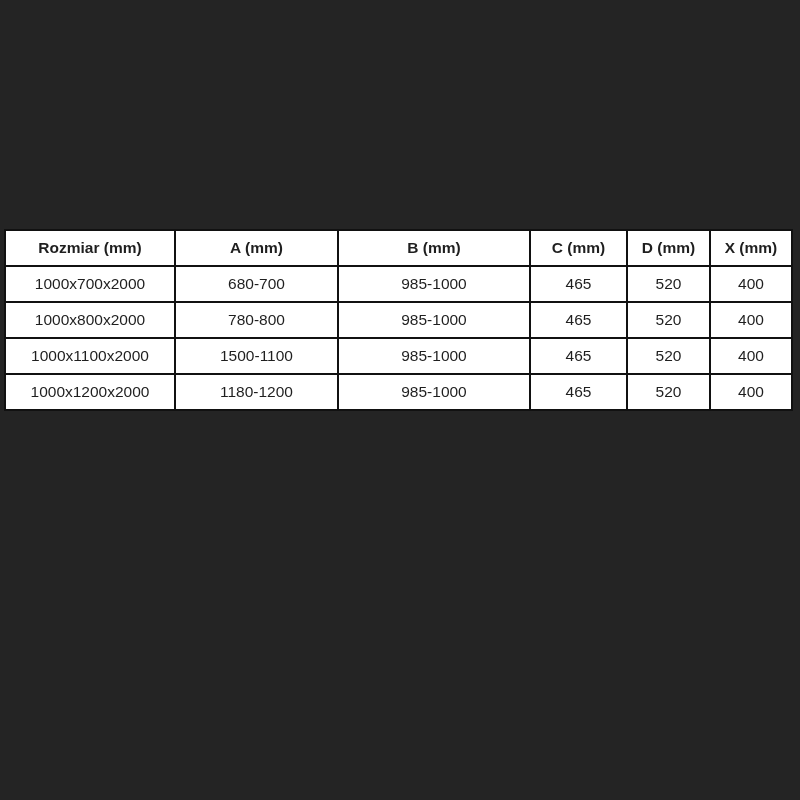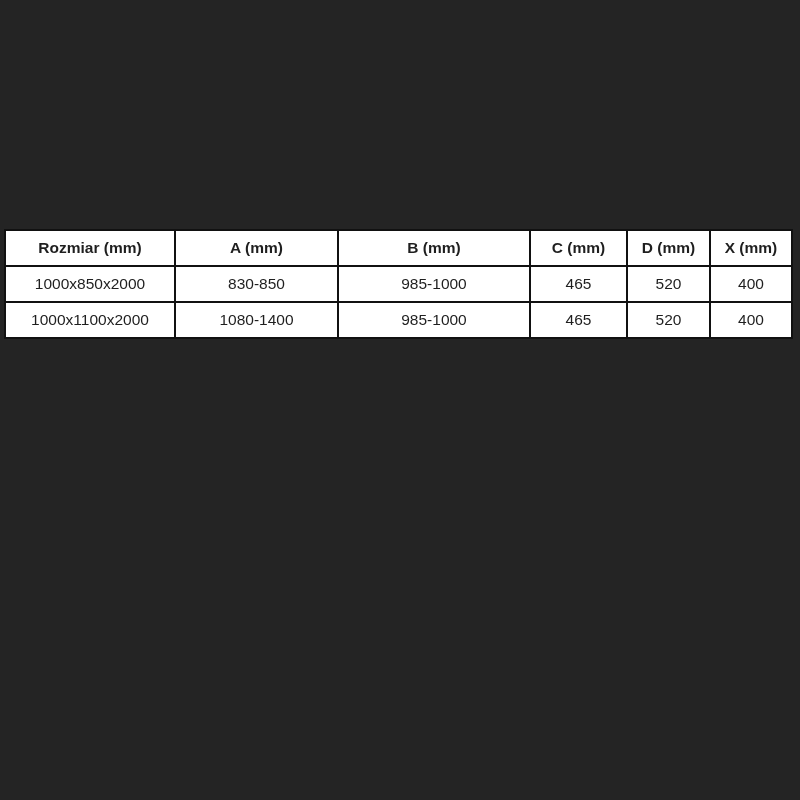--- a/index.html
+++ b/index.html
@@ -68,30 +68,46 @@
           <th>Rozmiar (mm)</th>
           <th>A (mm)</th>
           <th>B (mm)</th>
           <th>C (mm)</th>
           <th>D (mm)</th>
           <th>X (mm)</th>
         </tr>
     </thead>
     <tbody>
         <tr>
-          <td>1000x850x2000</td>
-          <td>830-850</td>
+          <td>1000x700x2000</td>
+          <td>680-700</td>
+          <td>985-1000</td>
+          <td>465</td>
+          <td>520</td>
+          <td>400</td>
+        </tr>
+        <tr>
+          <td>1000x800x2000</td>
+          <td>780-800</td>
           <td>985-1000</td>
           <td>465</td>
           <td>520</td>
           <td>400</td>
         </tr>
         <tr>
           <td>1000x1100x2000</td>
-          <td>1080-1400</td>
+          <td>1500-1100</td>
+          <td>985-1000</td>
+          <td>465</td>
+          <td>520</td>
+          <td>400</td>
+        </tr>
+        <tr>
+          <td>1000x1200x2000</td>
+          <td>1180-1200</td>
           <td>985-1000</td>
           <td>465</td>
           <td>520</td>
           <td>400</td>
         </tr>
       </tbody>
   </table>
 </div>
 
 </body></html>

